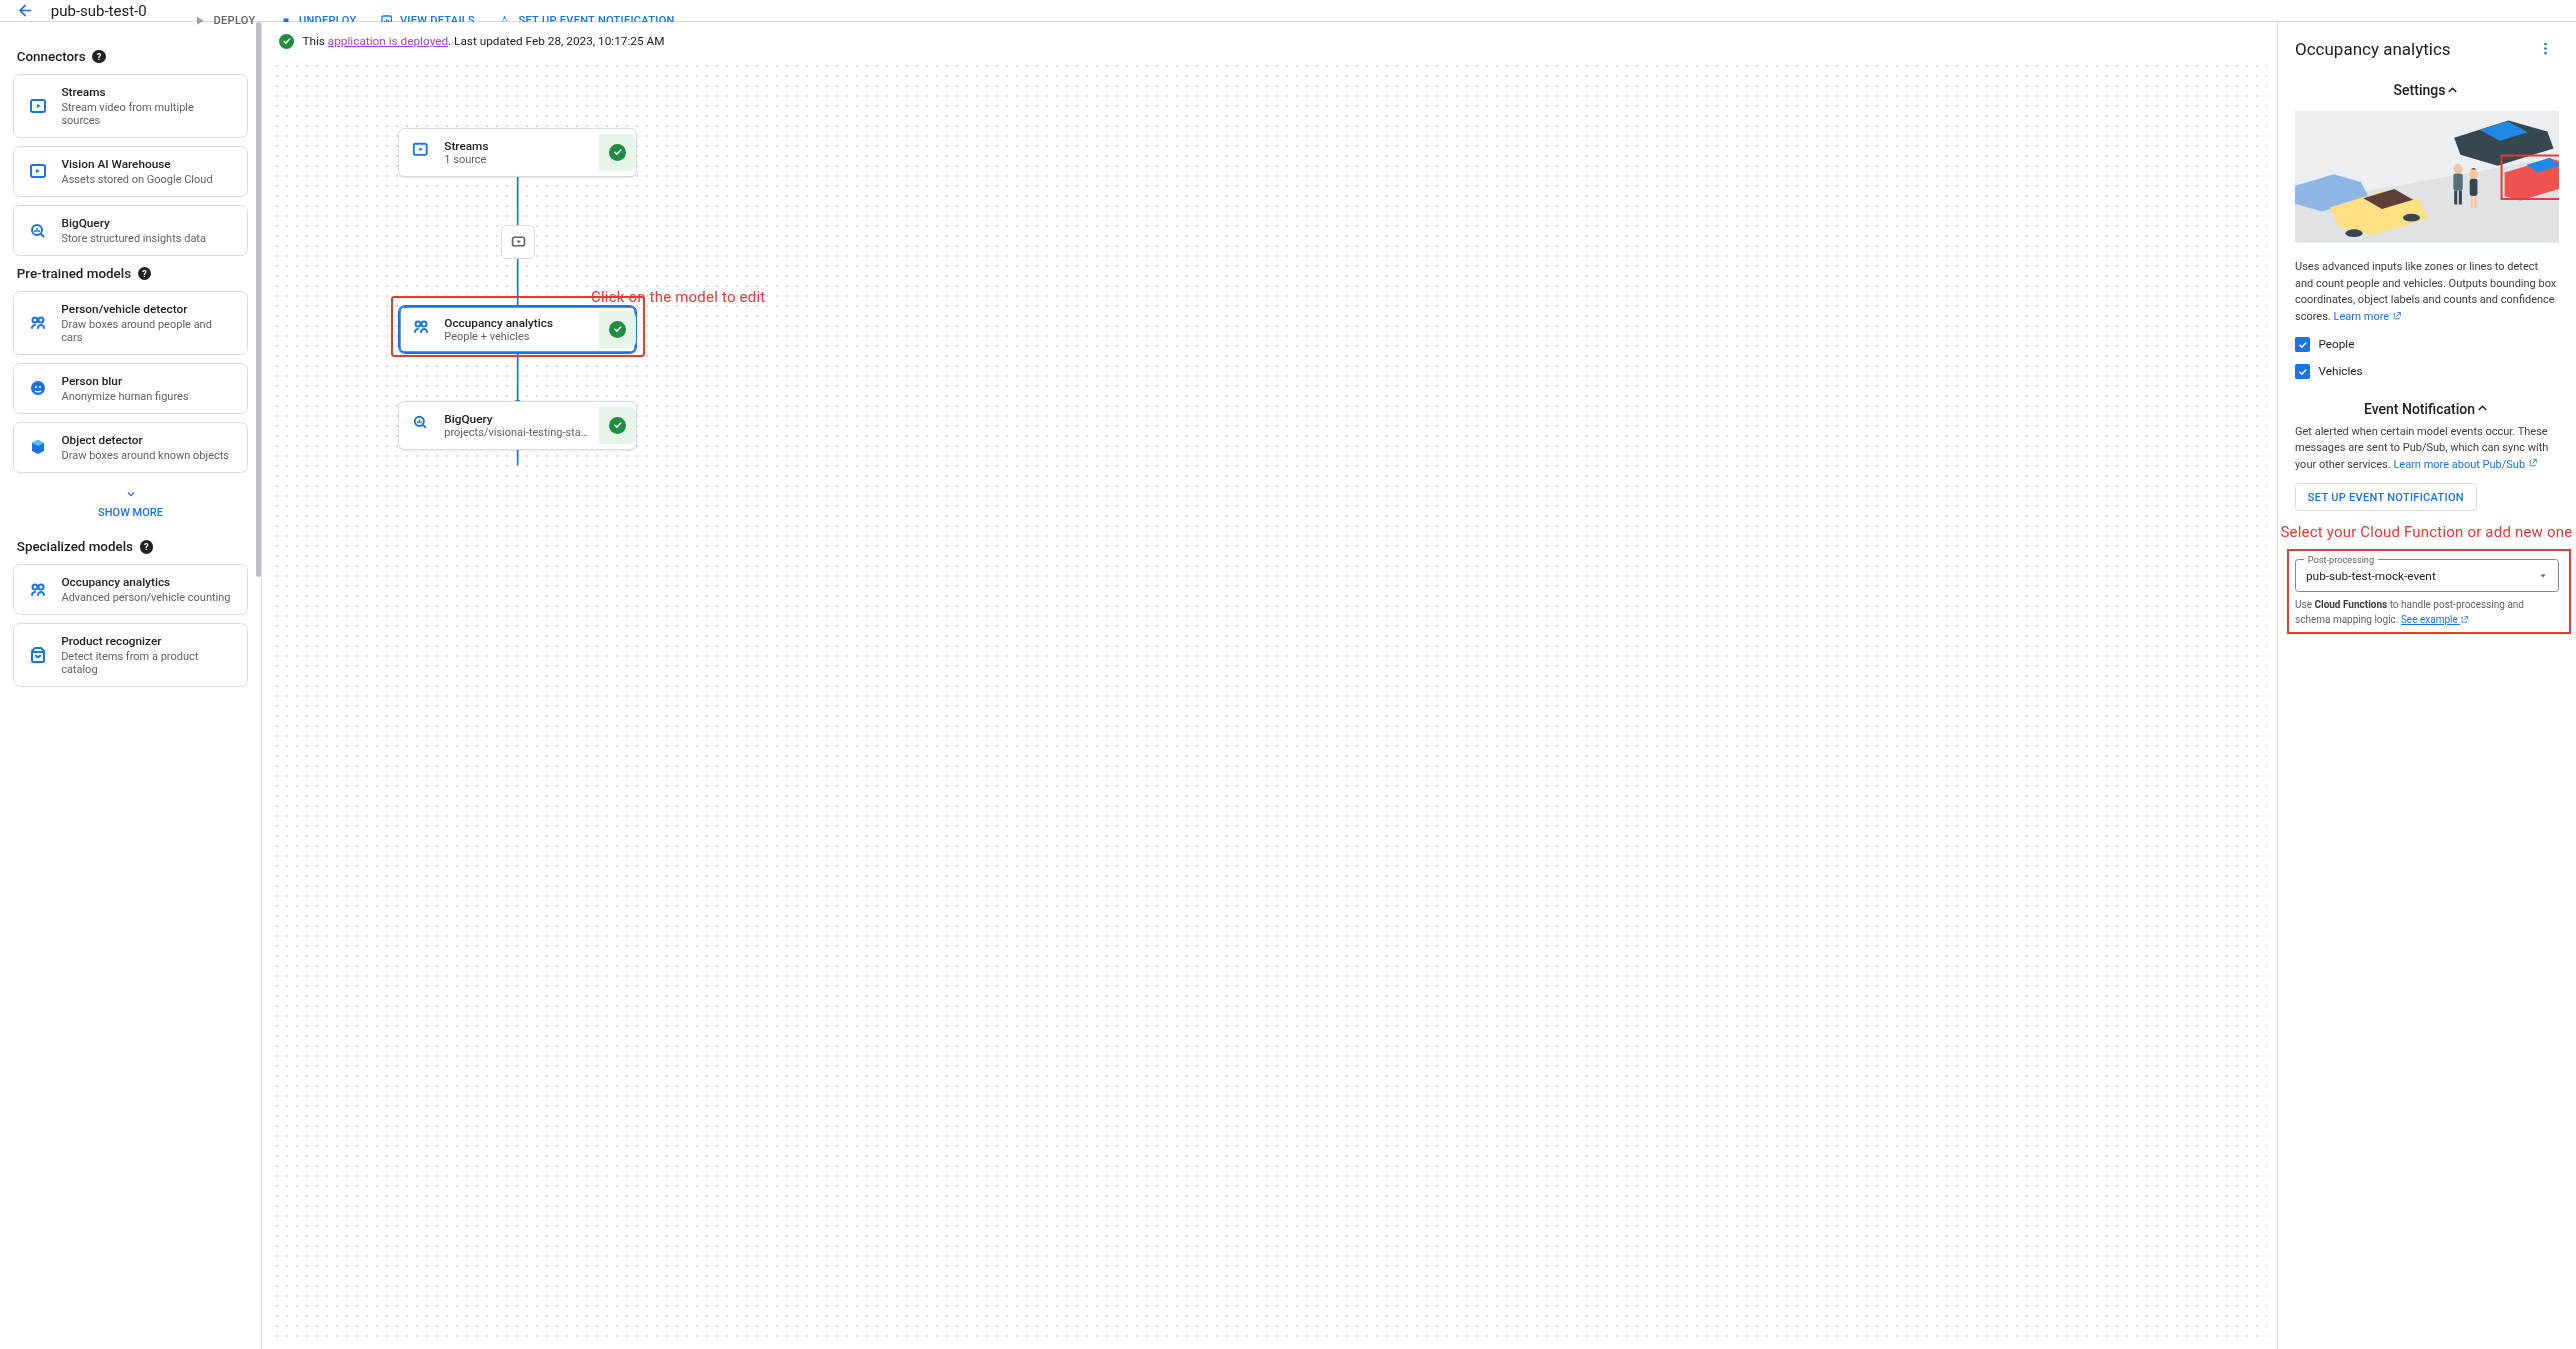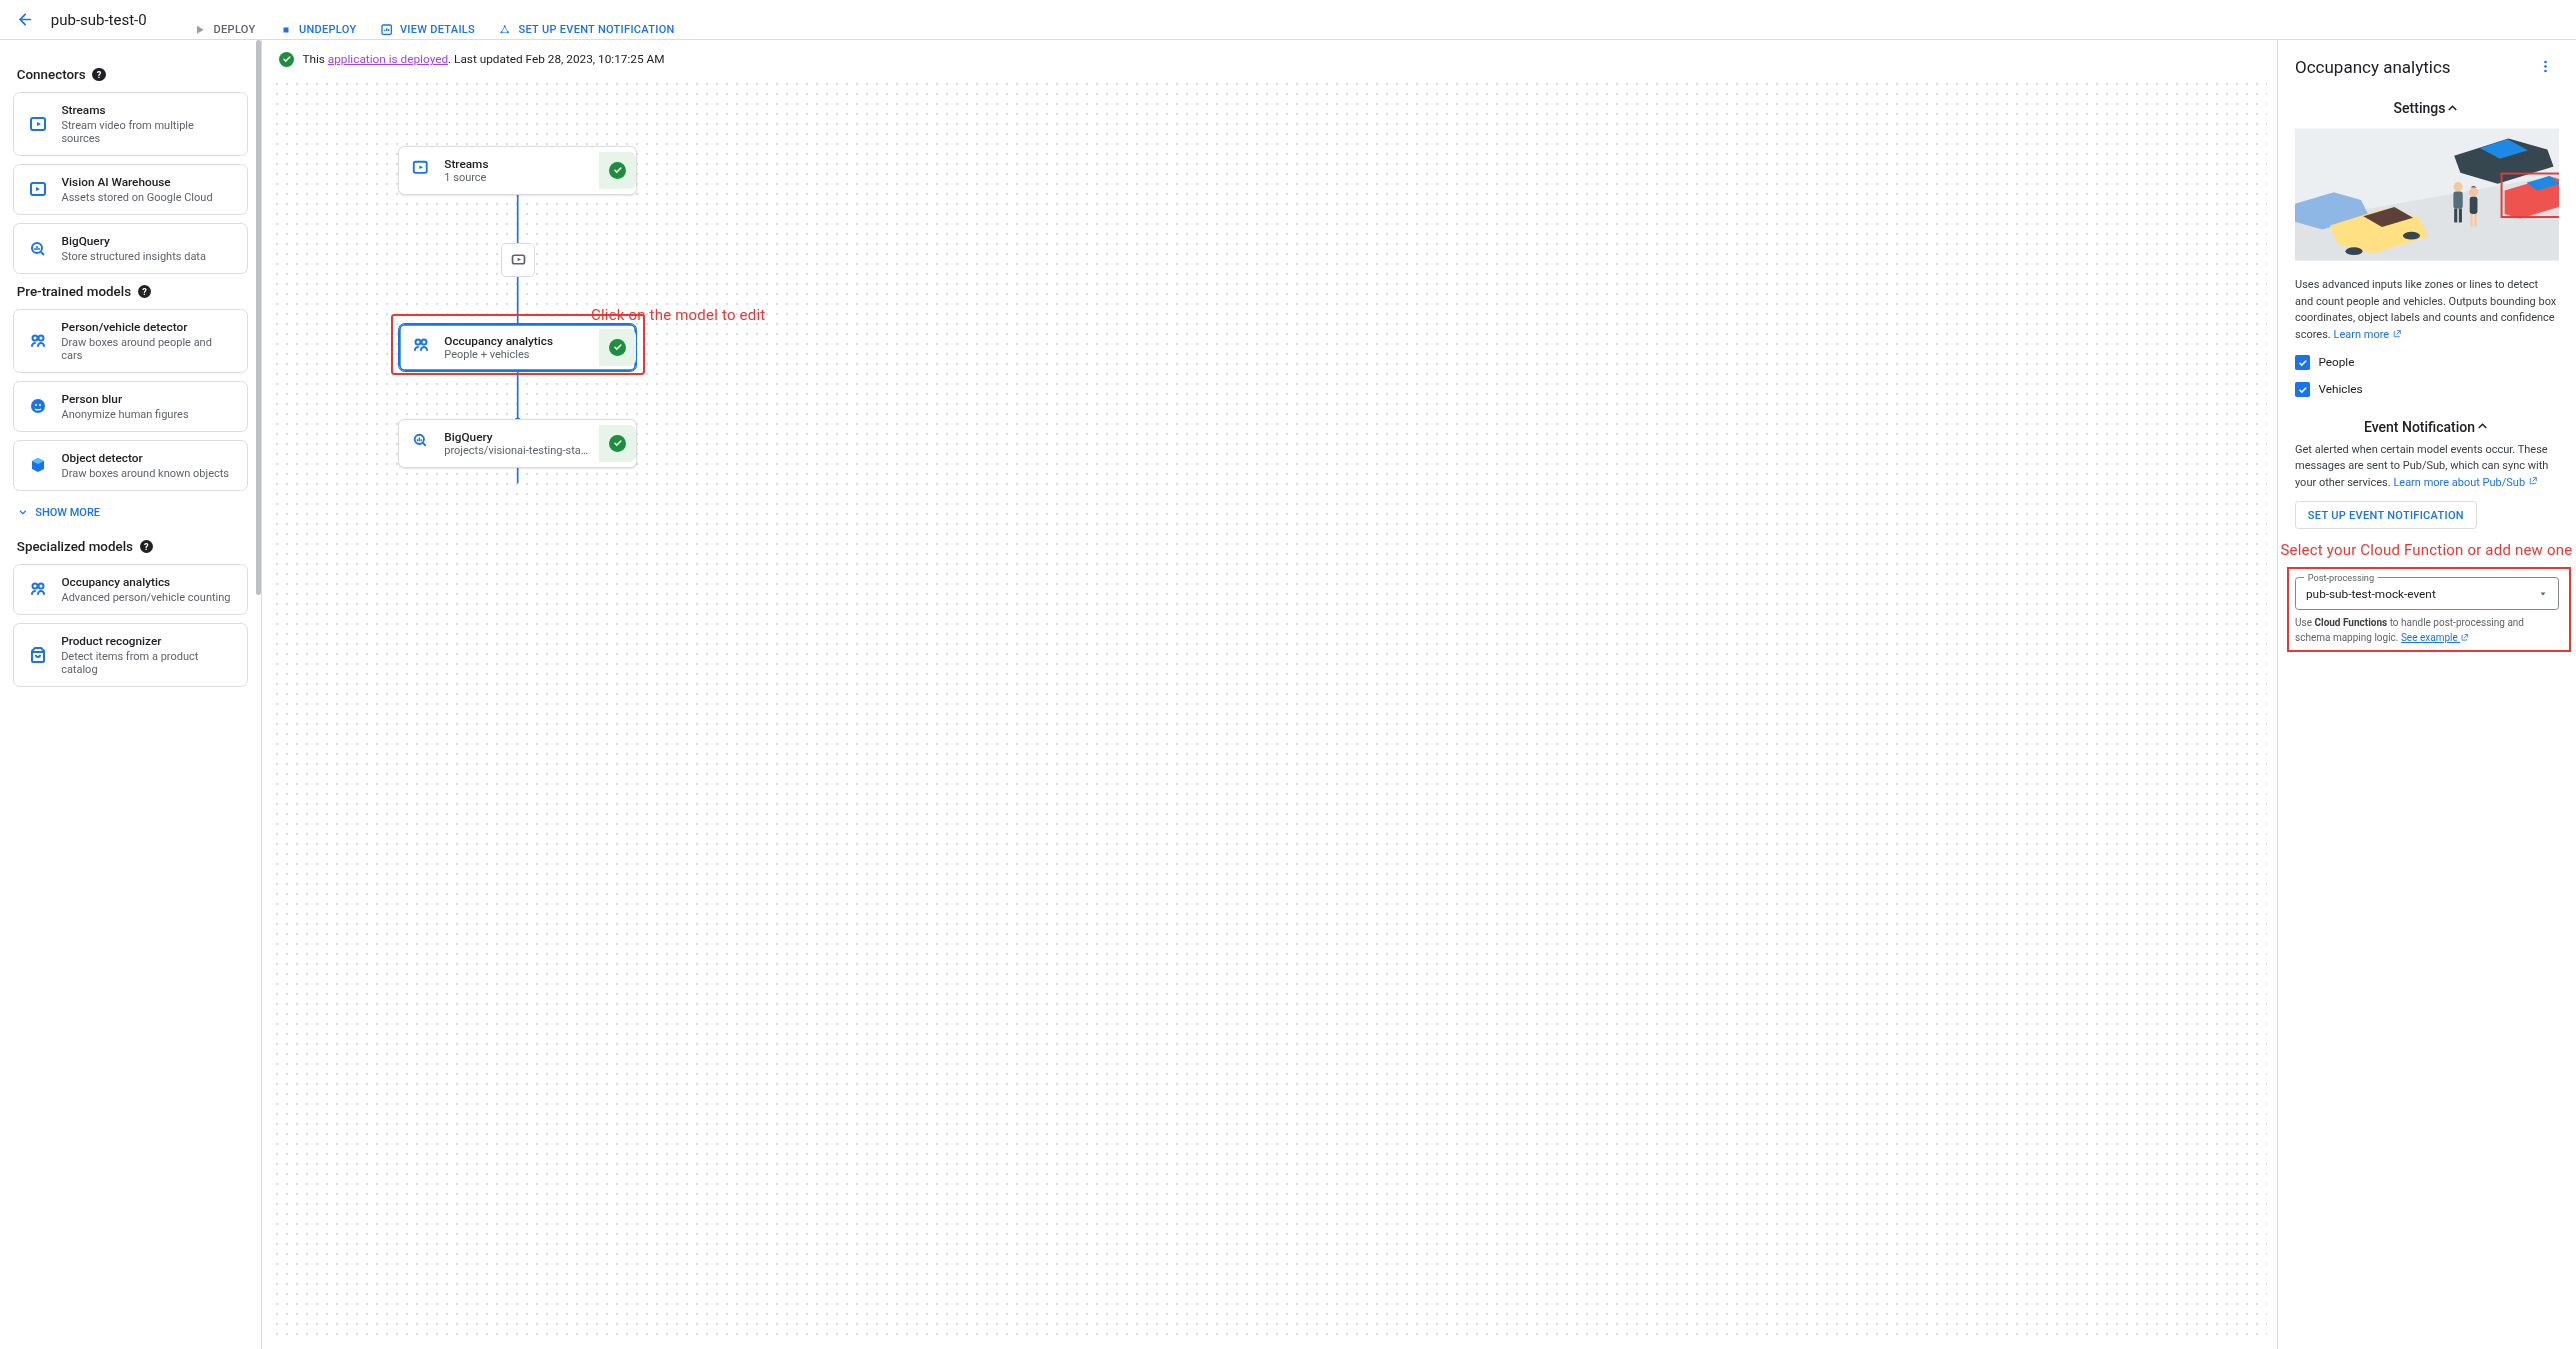--- a/index.html
+++ b/index.html
@@ -1,34 +1,34 @@
 <!DOCTYPE html>
 <html style="font-size:13.4px"><head>
 <meta charset="utf-8">
 <style>
 * { box-sizing: border-box; margin: 0; padding: 0; }
 body { font-family: Roboto, "Helvetica Neue", Arial, sans-serif; font-size: 11px; color: #202124; background: #fff; overflow: hidden; }
 .app { display: flex; flex-direction: column; height: 100vh; }
-.topbar { display: flex; align-items: center; height: 40px; border-bottom: 0.8px solid #dadce0; padding: 0 6.7px; gap: 3.4px; }
+.topbar { display: flex; align-items: center; height: 22px; border-bottom: 0.8px solid #dadce0; padding: 0 6.7px; gap: 3.4px; }
 .back-btn { width: 34px; height: 34px; display: flex; align-items: center; justify-content: center; cursor: pointer; border-radius: 50%; }
 .page-title { font-size: 15px; font-weight: 400; margin: 0 13.4px 0 6.7px; }
 .top-actions { display: flex; gap: 3.4px; margin-left: 20px; margin-top: 20px; }
 .top-action { display: flex; align-items: center; gap: 6.7px; padding: 6.7px 10px; cursor: pointer; font-size: 11px; font-weight: 500; letter-spacing: 0.3px; color: #5f6368; }
 .top-action.blue { color: #1a73e8; }
 .top-action .ic { width: 13.4px; height: 13.4px; display: inline-flex; align-items: center; justify-content: center; }
 .main { display: flex; flex: 1; min-height: 0; }
 .sidebar { width: 262px; border-right: 0.8px solid #dadce0; overflow-y: auto; padding: 17px 13.4px; position: relative; }
 .sidebar::after { content: ""; position: absolute; top: 0; right: 0; width: 5px; height: 555px; background: #bdc1c6; border-radius: 2.5px; }
 .section-title { font-size: 13.4px; font-weight: 500; margin: 10px 0 10px 3.4px; display: flex; align-items: center; gap: 6.7px; }
 .help-ic { width: 13.4px; height: 13.4px; border-radius: 50%; background: #202124; color: #fff; font-size: 9.2px; display: inline-flex; align-items: center; justify-content: center; font-weight: 700; }
 .card { border: 0.8px solid #dadce0; border-radius: 6.7px; padding: 10px 11.8px; display: flex; gap: 11.8px; align-items: center; margin-bottom: 8.4px; cursor: grab; background: #fff; }
 .card .ic-box { width: 23.5px; height: 23.5px; display: flex; align-items: center; justify-content: center; }
 .card-title { font-size: 11.8px; font-weight: 500; }
 .card-sub { font-size: 11px; color: #5f6368; margin-top: 1.7px; }
-.show-more { color: #1a73e8; font-size: 11px; font-weight: 500; padding: 6.7px 3.4px; cursor: pointer; display: flex; align-items: center; gap: 6.7px; margin: 3.4px 0 13.4px; }
+.show-more { color: #1a73e8; font-size: 11px; font-weight: 500; padding: 6.7px 3.4px; cursor: pointer; display: flex; align-items: center; gap: 6.7px; margin: 3.4px 0 13.4px; flex-direction: column; }
 .canvas-wrap { flex: 1; display: flex; flex-direction: column; background: #fff; }
 .status-bar { display: flex; align-items: center; gap: 8.4px; padding: 11.8px 17px; font-size: 11.8px; }
 .status-ic { width: 15px; height: 15px; border-radius: 50%; background: #1e8e3e; display: flex; align-items: center; justify-content: center; }
 .status-text { color: #202124; }
 .status-text a { color: #a142f4; text-decoration: underline; }
 .canvas { flex: 1; position: relative; background-image: radial-gradient(#dadce0 0.8px, transparent 0.8px); background-size: 10px 10px; margin: 0 10px 10px 10px; border-radius: 3.4px; overflow: hidden; }
 .node { position: absolute; width: 239px; background: #fff; border: 0.8px solid #dadce0; border-radius: 6.7px; display: flex; align-items: center; padding: 10px 11.8px; box-shadow: 0 0.8px 1.7px rgba(60,64,67,.15); }
 .node .ic-box { width: 23.5px; height: 23.5px; margin-right: 10px; }
 .node-texts { flex: 1; min-width: 0; }
 .node-title { font-size: 11.8px; font-weight: 500; }

